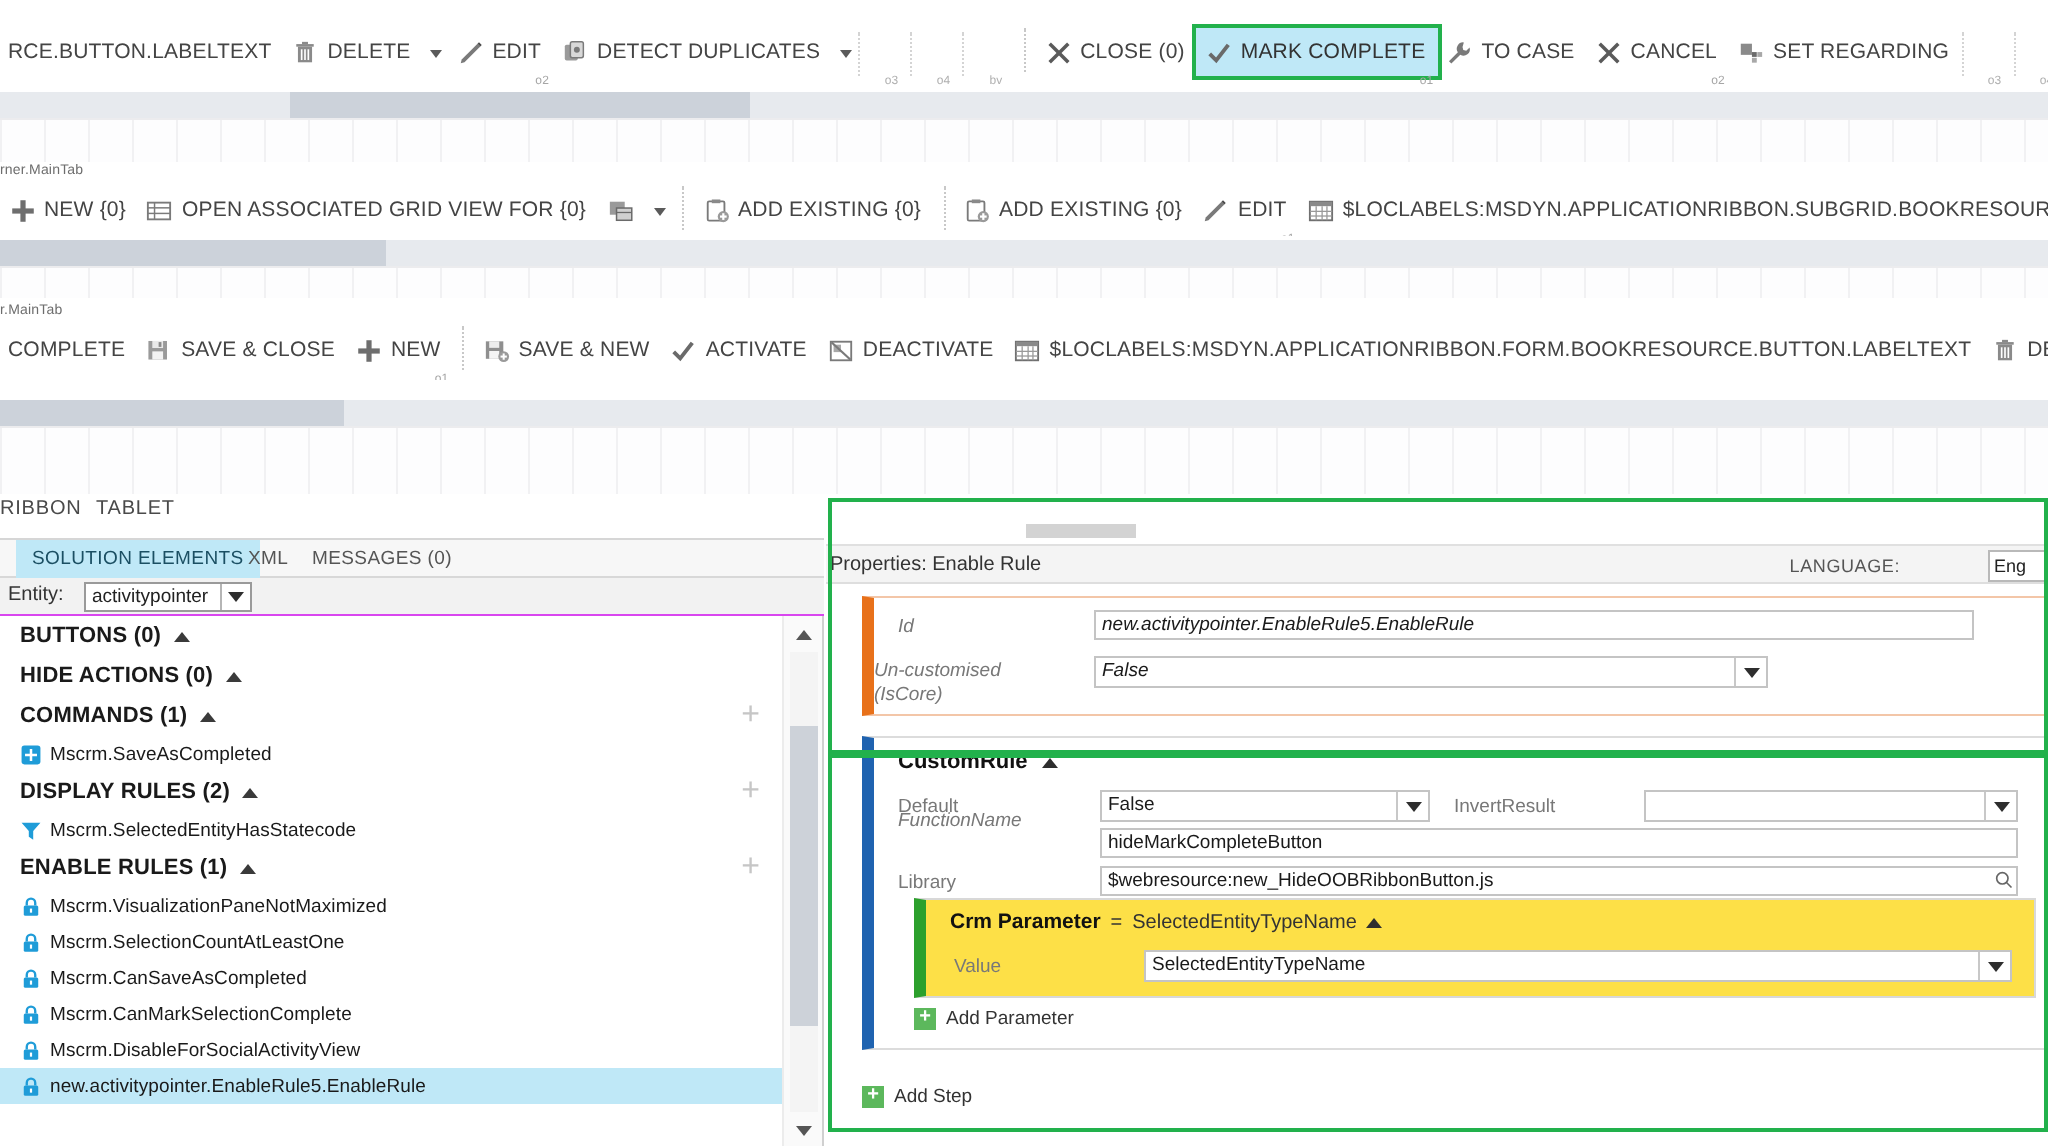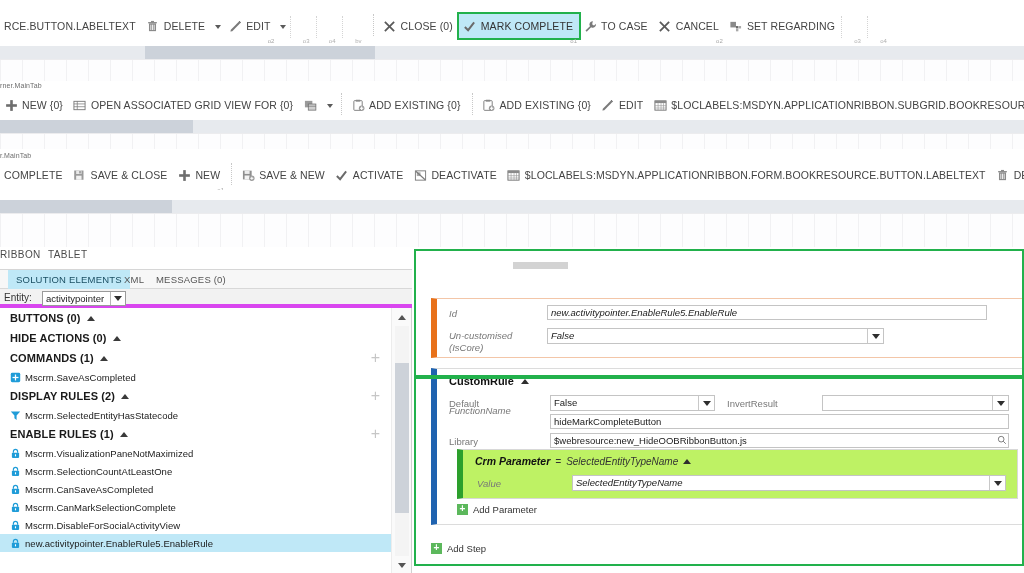--- a/index.html
+++ b/index.html
@@ -63,21 +63,21 @@
   .ws-tab { position:absolute; top:2px; font-size:10px; color:#4a4a4a; letter-spacing:.4px; }
 
   .leftpanel {
     position:absolute; left:0; top:269px; width:412px; height:304px;
     background:#ffffff; border-top:1px solid #d6d6d6; border-right:1px solid #d0d0d0;
   }
   .tabstrip { position:absolute; left:0; top:0; width:412px; height:19px; background:#f7f7f7; border-bottom:1px solid #d8d8d8; }
   .tabstrip .tab { position:absolute; top:0; height:19px; line-height:19px; font-size:9.5px; color:#555; padding:0 8px; letter-spacing:.2px; }
   .tabstrip .tab.active { background:#bfe8f7; color:#1b4f63; }
 
-  .entitybar { position:absolute; left:0; top:19px; width:412px; height:19px; background:#f2f2f2; border-bottom:4px solid #d946ef; }
+  .entitybar { position:absolute; left:0; top:19px; width:412px; height:19px; background:#f2f2f2; border-bottom:1px solid #d946ef; }
   .entitybar .lbl { position:absolute; left:4px; top:3px; font-size:10px; color:#333; }
   .entity-select {
     position:absolute; left:42px; top:2px; width:84px; height:15px;
     background:#fff; border:1px solid #9a9a9a; display:flex; align-items:center;
   }
   .entity-select .val { font-size:9.5px; color:#222; padding-left:3px; white-space:nowrap; overflow:hidden; }
   .entity-select .dd {
     position:absolute; right:0; top:0; width:15px; height:13px;
     background:#fff; border-left:1px solid #b5b5b5; display:flex; align-items:center; justify-content:center;
   }
@@ -135,21 +135,21 @@
   .selbox .dd { position:absolute; right:0; top:0; width:16px; height:14px; border-left:1px solid #c8c8c8; display:flex; align-items:center; justify-content:center; background:#fff; }
   .mag { position:absolute; right:3px; top:2px; width:10px; height:10px; }
 
   .sec-custom {
     position:absolute; left:18px; top:118px; width:593px; height:157px;
     background:#fff; border:1px solid #dcdcdc; border-left:6px solid #1f63b0;
   }
   .sec-title { font-size:11px; font-weight:bold; color:#111; }
   .sec-crm {
     position:absolute; left:20px; top:80px; width:561px; height:50px;
-    background:#bef264; border:1px solid #d8d8d8; border-left:6px solid #2ca02c;font-style:italic;
+    background:#fde047; border:1px solid #d8d8d8; border-left:6px solid #2ca02c;
   }
   .addrow { position:absolute; display:flex; align-items:center; gap:5px; font-size:9.5px; color:#333; }
   .plusbox { width:11px; height:11px; background:#5cb85c; color:#fff; font-size:10px; line-height:10px; text-align:center; font-weight:bold; flex:none; }
 
   
   .annot { position:absolute; border:2.5px solid #22b14c; pointer-events:none; }
 </style>
 </head>
 <body>
 
@@ -176,20 +176,30 @@
         <div class="caret-btn"></div>
         <div class="rbtn">
           <span class="ico">
             <svg viewBox="0 0 14 14" width="13" height="13">
               <polygon points="1.5,12.5 3.5,12 12,3.5 10.5,2 2,10.5" fill="#7a7a7a"></polygon>
               <polygon points="10.5,2 12,3.5 12.8,2.7 11.3,1.2" fill="#4a4a4a"></polygon>
             </svg>
           </span>
           <span>EDIT</span>
           <span class="kt">o2</span>
+        </div>
+        <div class="rbtn">
+          <span class="ico">
+            <svg viewBox="0 0 14 14" width="13" height="13">
+              <rect x="1.5" y="2.5" width="7" height="8.5" rx="1" fill="#9a9a9a"></rect>
+              <rect x="4.5" y="1" width="7" height="8.5" rx="1" fill="#d8d8d8" stroke="#7a7a7a" stroke-width=".8"></rect>
+              <circle cx="8" cy="5.2" r="1.6" fill="#7a7a7a"></circle>
+            </svg>
+          </span>
+          <span>DETECT DUPLICATES</span>
         </div>
         <div class="caret-btn"></div>
         <div class="rgap">
           <span class="kt">o3</span>
         </div>
         <div class="rgap">
           <span class="kt">o4</span>
         </div>
         <div class="rgap">
           <span class="kt">bv</span>
@@ -721,28 +731,33 @@
       <div class="arr bot">
           <div class="scrollchev down"></div>
         </div>
     </div>
   </div>
 
   <div class="rightpanel">
 
     <div class="rp-handlebar"></div>
 
+    <div class="rp-header">
+      <div class="rp-title">Properties: Enable Rule</div>
+      <div class="rp-langlbl">LANGUAGE:</div>
+      <div class="rp-langval">Eng</div>
+    </div>
 
     <div class="sec-idblock">
       <div class="fld-row" style="left:12px; top:9px;">
         <div class="fld-lbl">Id</div>
       </div>
       <div class="txtbox" style="position:absolute; left:110px; top:6px; width:440px;">new.activitypointer.EnableRule5.EnableRule</div>
 
-      <div class="fld-row" style="left:12px; top:31px; flex-direction:column;text-align:center;">
+      <div class="fld-row" style="left:0; top:31px; flex-direction:column;text-align:center;">
         <div class="fld-lbl">Un-customised</div>
         <div class="fld-lbl">(IsCore)</div>
       </div>
       <div class="selbox" style="position:absolute; left:110px; top:29px; width:337px;">
         <span>False</span>
         <div class="dd">
             <div class="chev-d"></div>
           </div>
       </div>
     </div>

